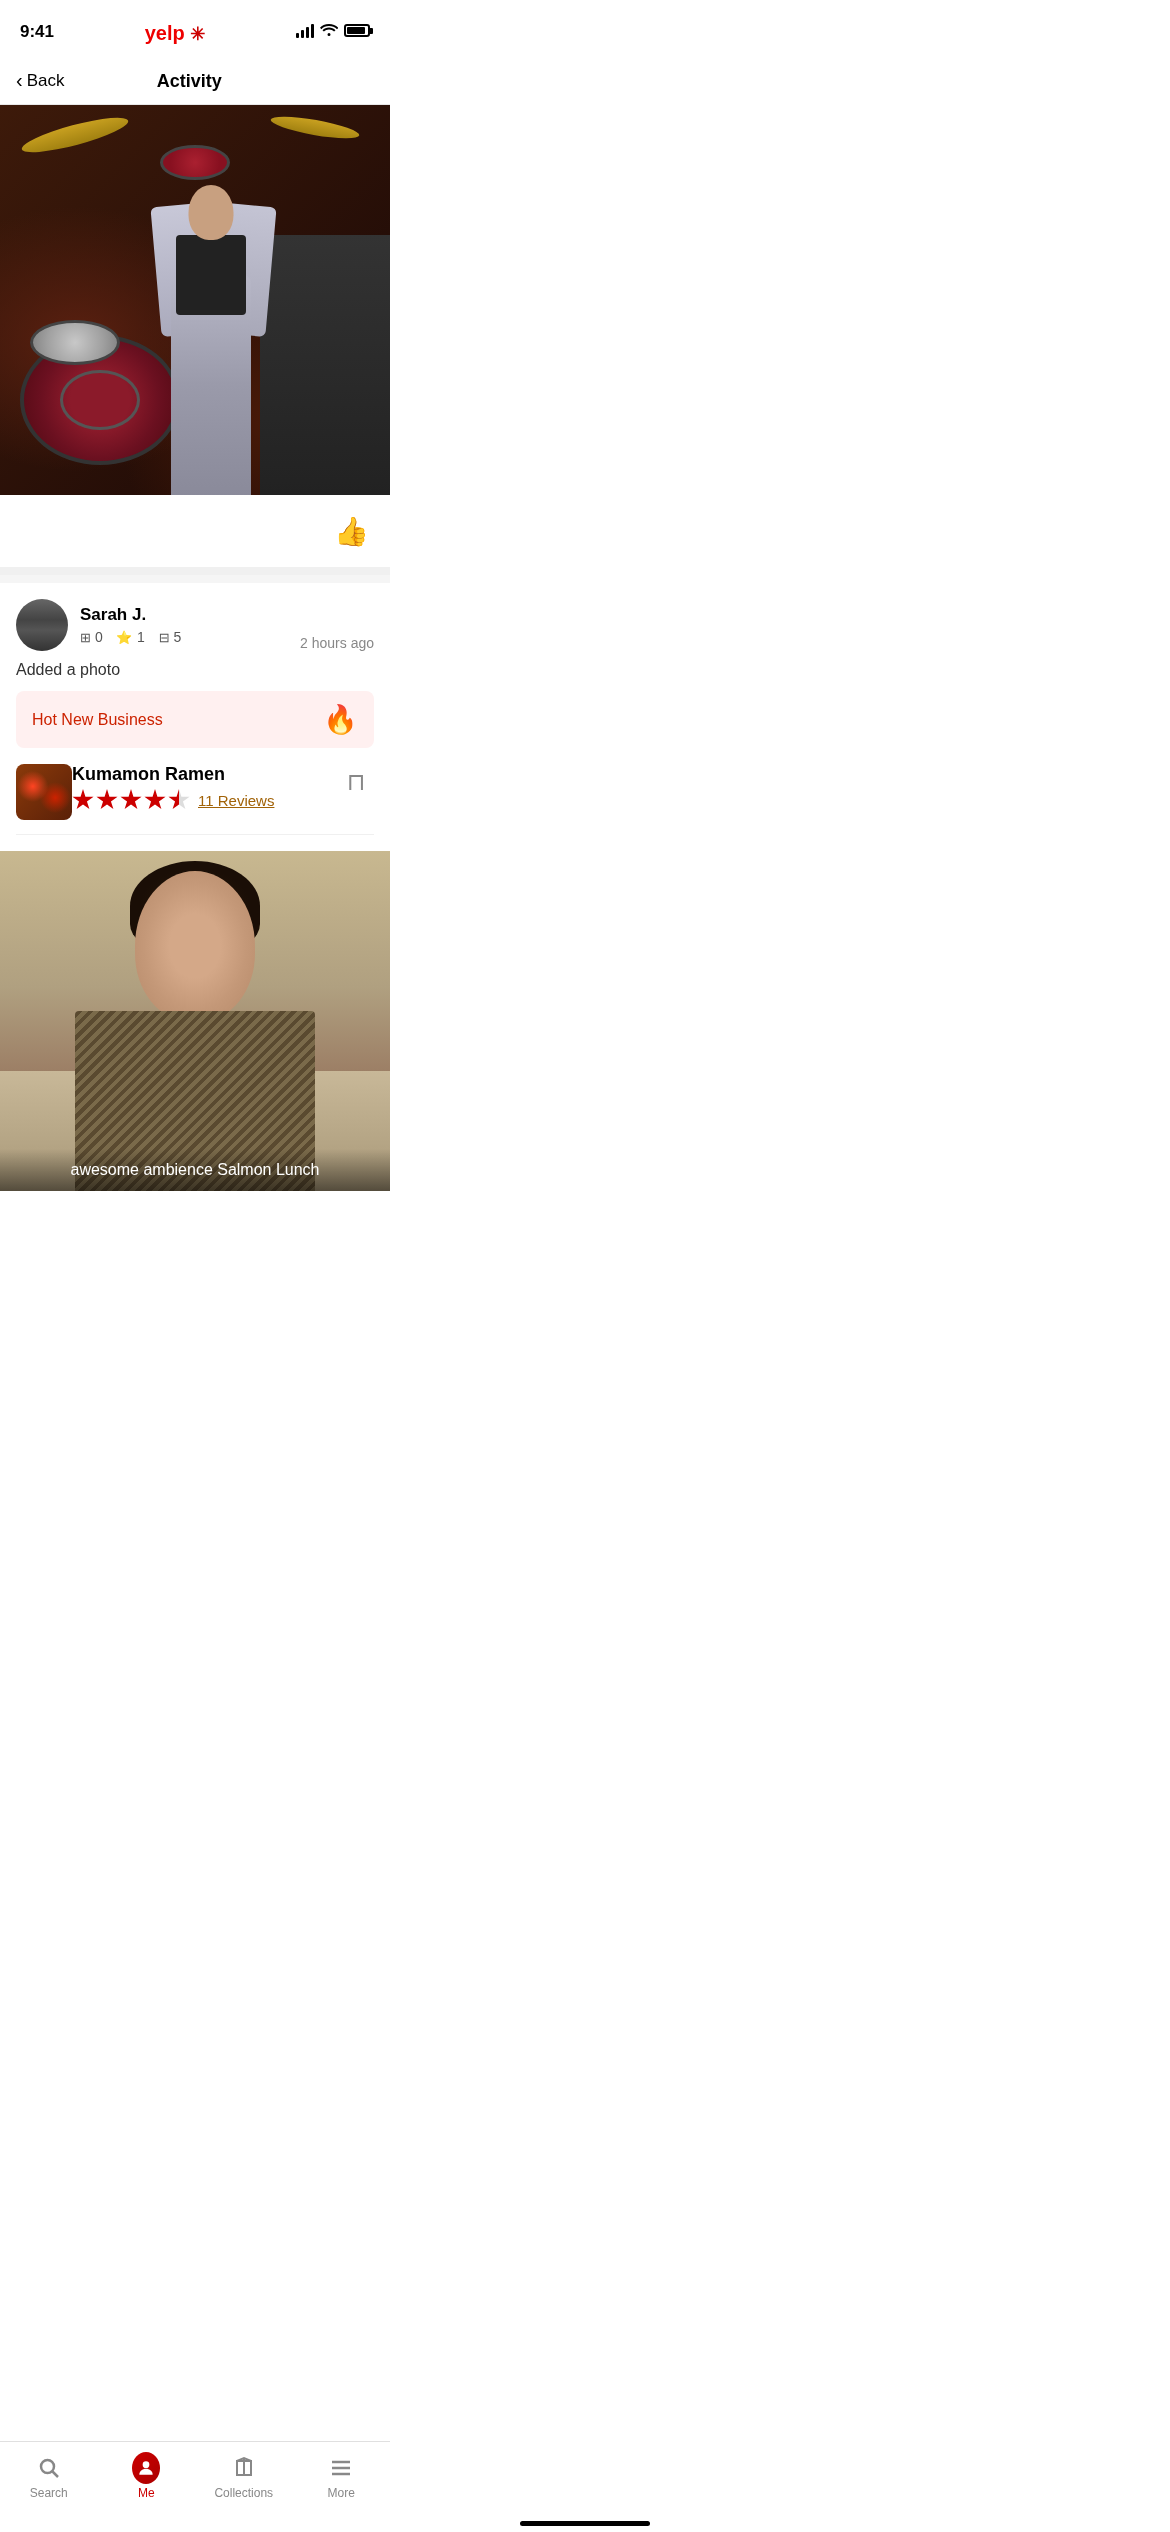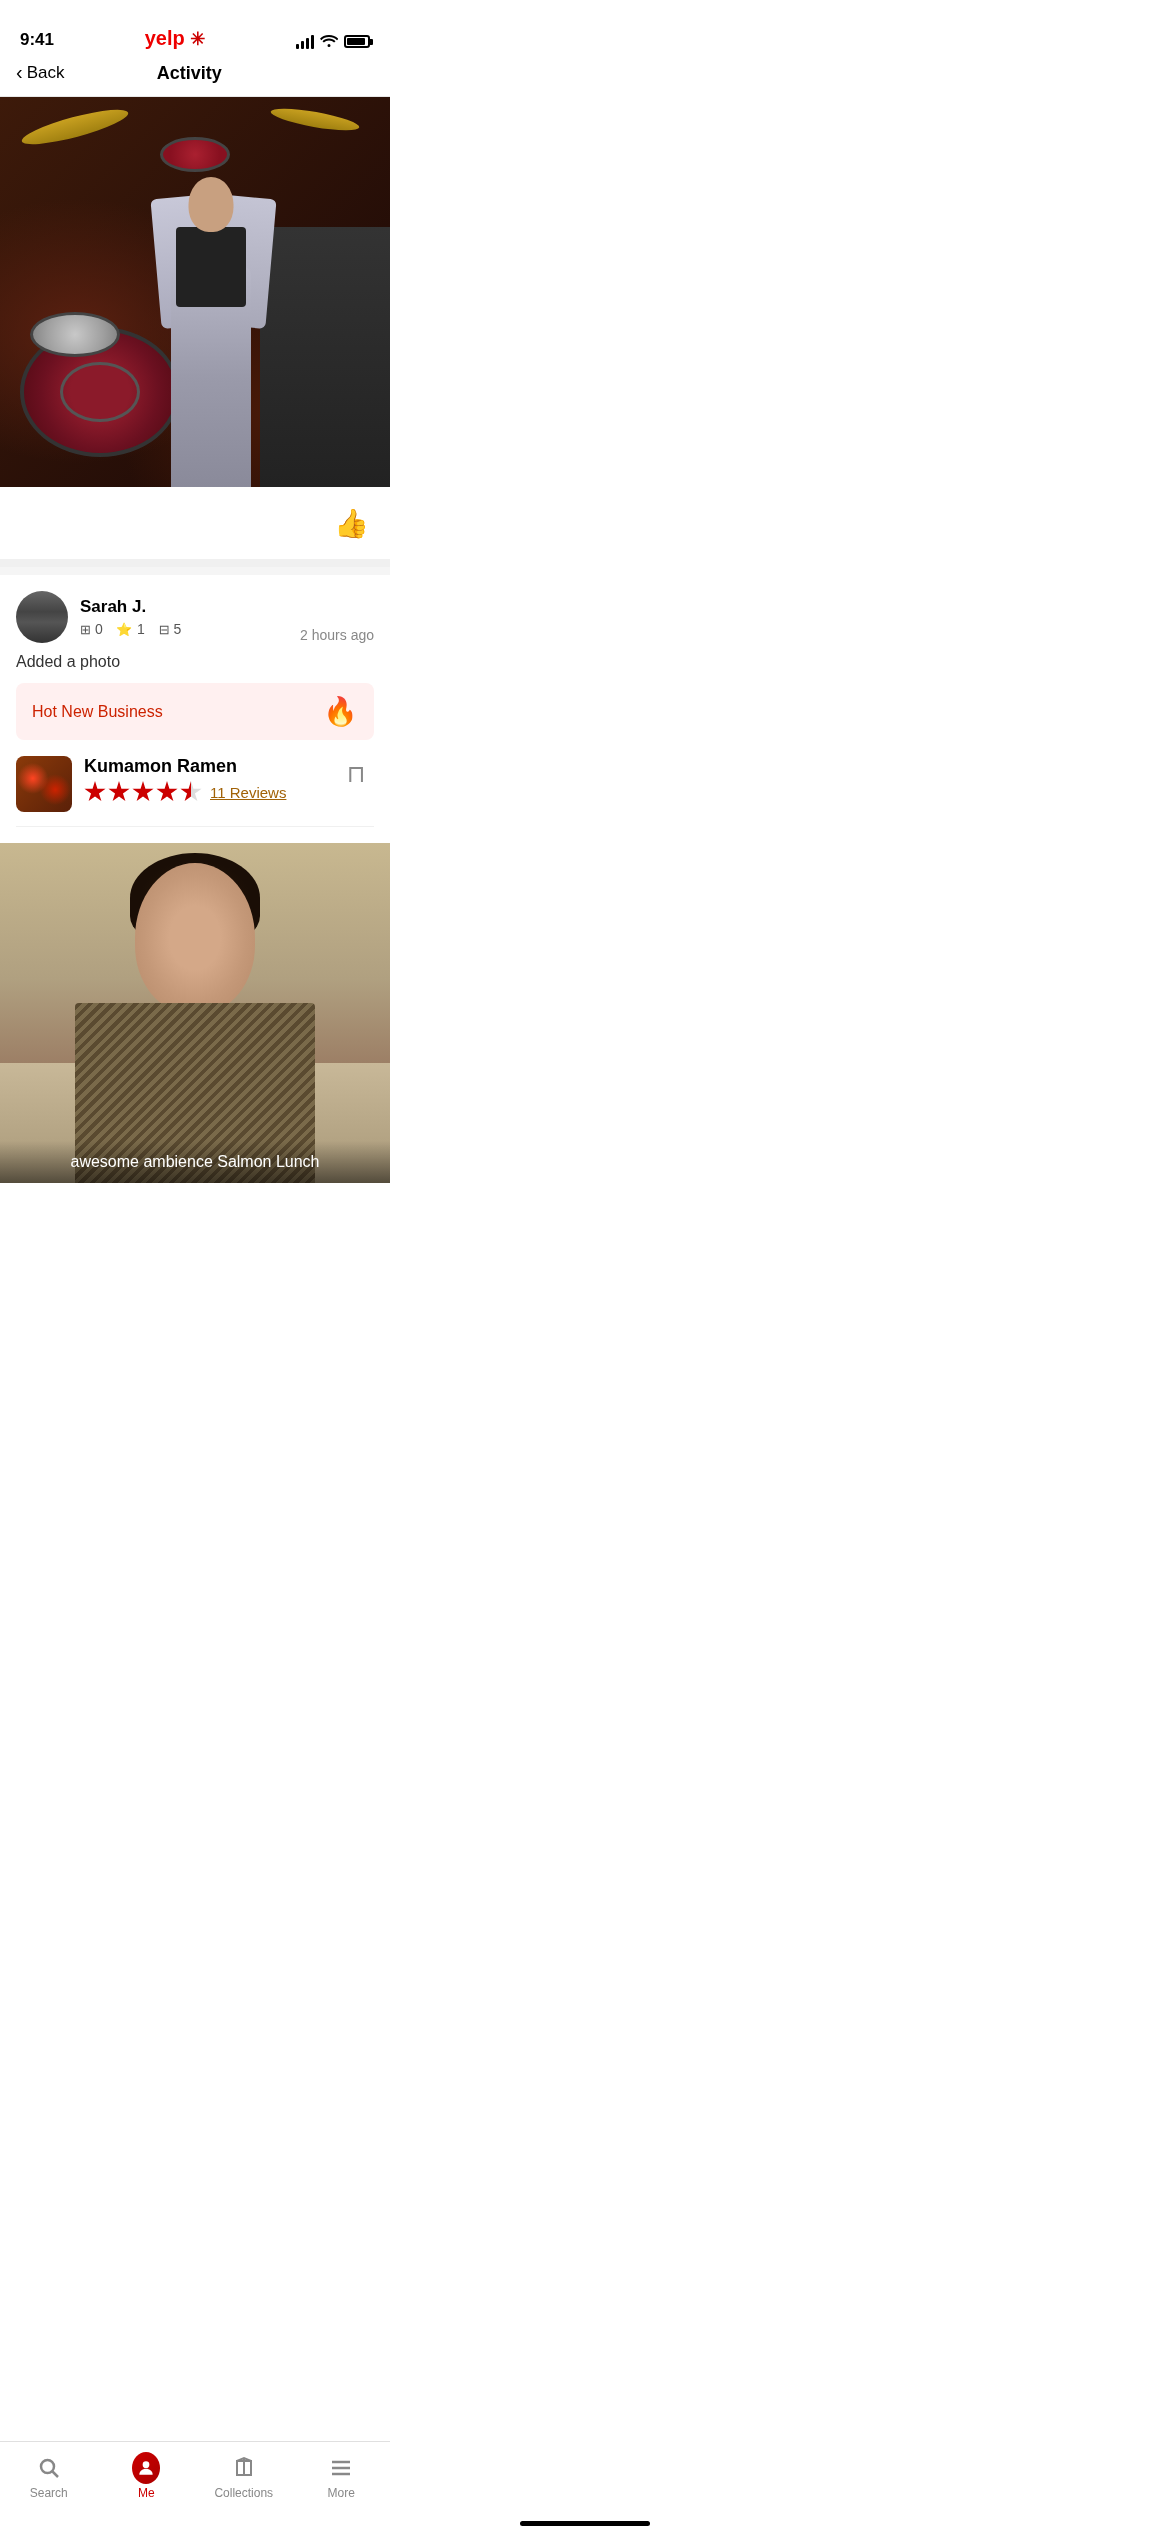--- a/index.html
+++ b/index.html
@@ -11,23 +11,24 @@
       font-family: -apple-system, BlinkMacSystemFont, 'Helvetica Neue', sans-serif;
       background: #fff;
       overflow-x: hidden;
       position: relative;
     }
 
     
     .status-bar {
       display: flex;
       justify-content: space-between;
-      align-items: flex-end;
+      align-items: flex-start;
       padding: 14px 20px 0;
       height: 50px;
+      margin-top: 8px;
     }
     .status-time {
       font-size: 17px;
       font-weight: 600;
       color: #000;
     }
     .status-icons {
       display: flex;
       align-items: center;
       gap: 6px;
@@ -356,21 +357,20 @@
       font-weight: 400;
     }
     .flame-icon {
       font-size: 28px;
     }
 
     
     .business-card {
       display: flex;
       align-items: flex-start;
-      gap: 12px;
       padding: 0 0 14px;
       border-bottom: 1px solid #f0f0f0;
     }
     .business-thumb {
       width: 56px;
       height: 56px;
       border-radius: 8px;
       background: linear-gradient(135deg, #8B1a0a 0%, #cc3300 50%, #aa2200 100%);
       flex-shrink: 0;
       overflow: hidden;

